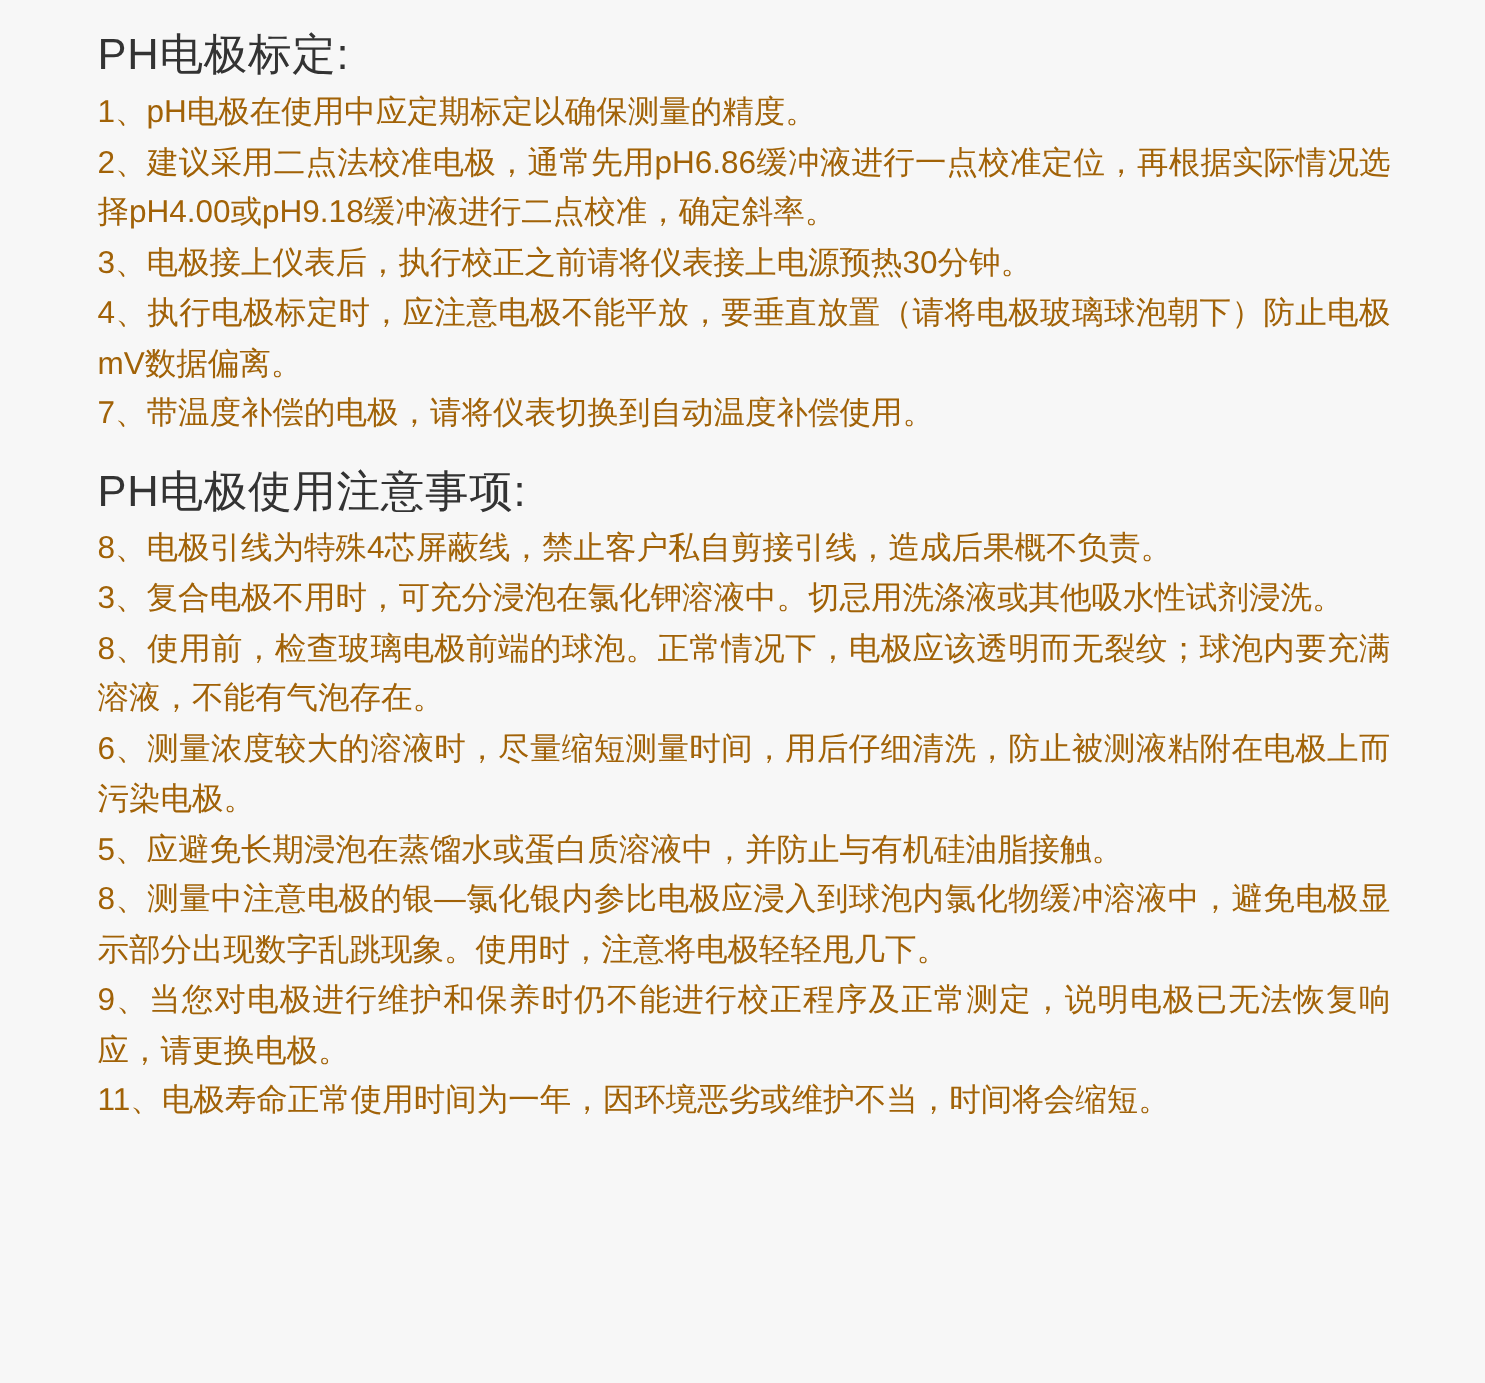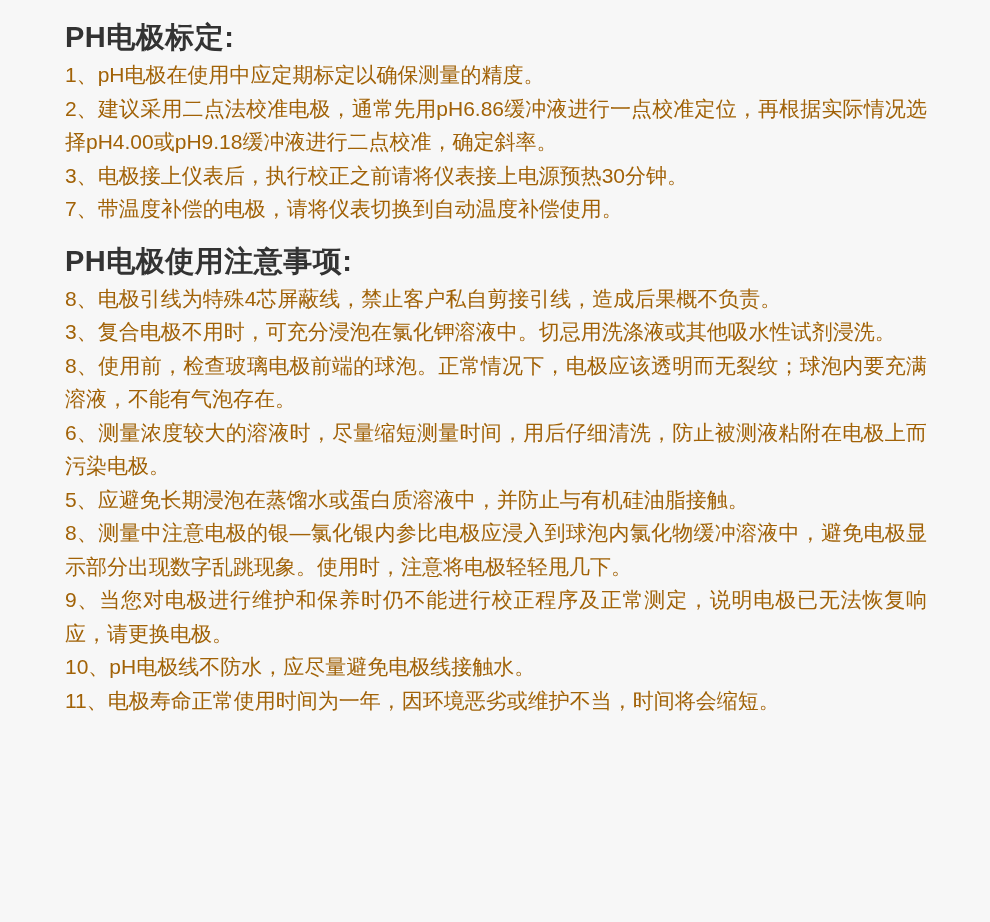--- a/index.html
+++ b/index.html
@@ -16,21 +16,21 @@
     width: 990px;
     height: 922px;
     padding: 16px 63px 0 65px;
     color: #333333;
   }
   .section { margin: 0; }
   .section + .section { margin-top: 14px; }
   .section-title {
     font-size: 29px;
     line-height: 42px;
-    font-weight: 700;
+    font-weight: 400;
     margin: 0;
     color: #333333;
     letter-spacing: 0.5px;
   }
   .item {
     font-size: 21px;
     line-height: 33.5px;
     margin: 0;
     color: #a16207;
     text-align: justify;
@@ -41,29 +41,29 @@
 </head>
 <body>
 
 <div class="page">
 
   <div class="section">
     <h2 class="section-title">PH电极标定:</h2>
     <p class="item">1、pH电极在使用中应定期标定以确保测量的精度。</p>
     <p class="item">2、建议采用二点法校准电极，通常先用pH6.86缓冲液进行一点校准定位，再根据实际情况选择pH4.00或pH9.18缓冲液进行二点校准，确定斜率。</p>
     <p class="item">3、电极接上仪表后，执行校正之前请将仪表接上电源预热30分钟。</p>
+    <p class="item">4、执行电极标定时，应注意电极不能平放，要垂直放置（请将电极玻璃球泡朝下）防止电极mV数据偏离。</p>
     <p class="item">7、带温度补偿的电极，请将仪表切换到自动温度补偿使用。</p>
   </div>
 
   <div class="section">
     <h2 class="section-title">PH电极使用注意事项:</h2>
     <p class="item">8、电极引线为特殊4芯屏蔽线，禁止客户私自剪接引线，造成后果概不负责。</p>
     <p class="item">3、复合电极不用时，可充分浸泡在氯化钾溶液中。切忌用洗涤液或其他吸水性试剂浸洗。</p>
     <p class="item">8、使用前，检查玻璃电极前端的球泡。正常情况下，电极应该透明而无裂纹；球泡内要充满溶液，不能有气泡存在。</p>
     <p class="item">6、测量浓度较大的溶液时，尽量缩短测量时间，用后仔细清洗，防止被测液粘附在电极上而污染电极。</p>
     <p class="item">5、应避免长期浸泡在蒸馏水或蛋白质溶液中，并防止与有机硅油脂接触。</p>
     <p class="item">8、测量中注意电极的银—氯化银内参比电极应浸入到球泡内氯化物缓冲溶液中，避免电极显示部分出现数字乱跳现象。使用时，注意将电极轻轻甩几下。</p>
     <p class="item">9、当您对电极进行维护和保养时仍不能进行校正程序及正常测定，说明电极已无法恢复响应，请更换电极。</p>
-    <p class="item">10、pH电极线不防水，应尽量避免电极线接触水。</p>
     <p class="item">11、电极寿命正常使用时间为一年，因环境恶劣或维护不当，时间将会缩短。</p>
   </div>
 
 </div>
 
 </body></html>

